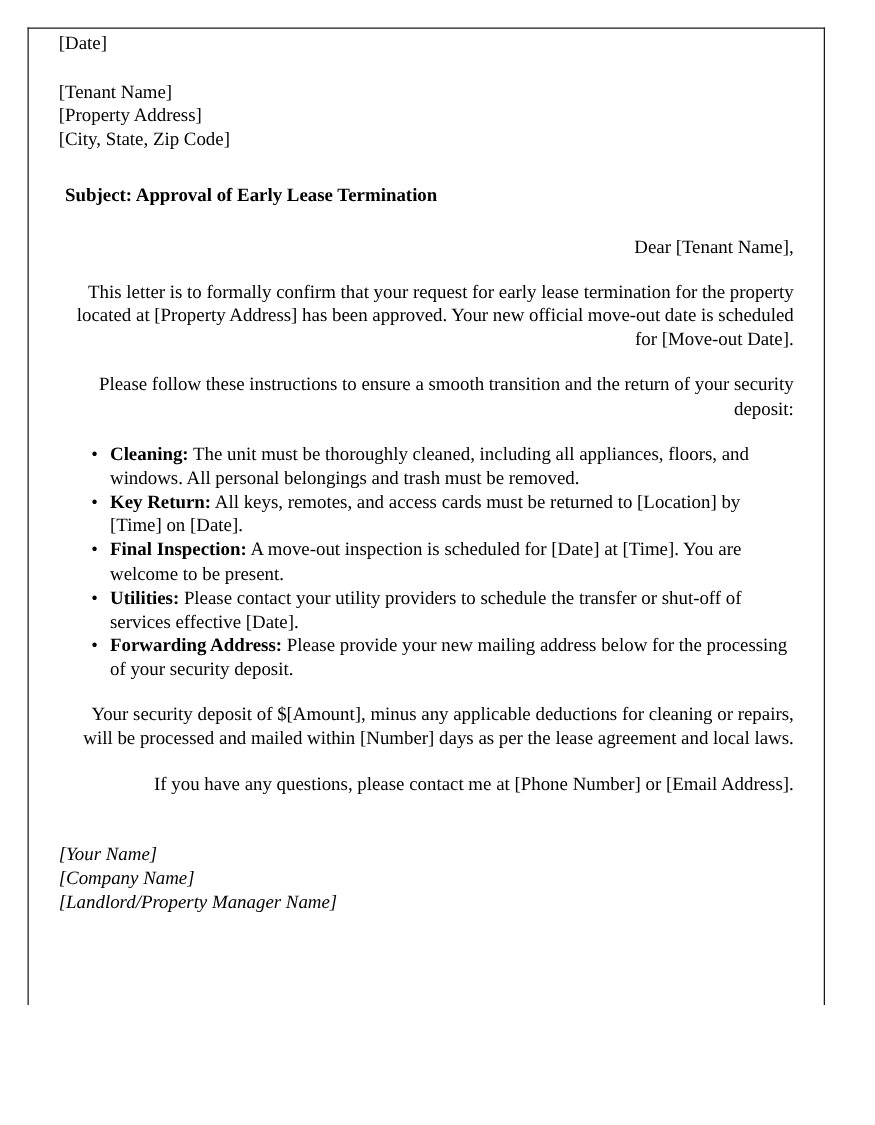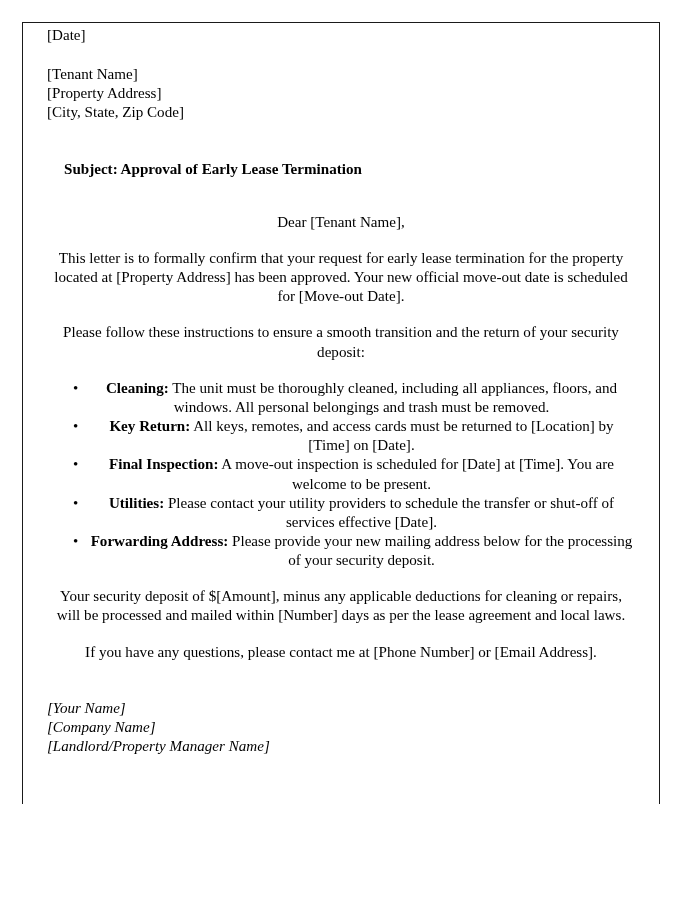--- a/index.html
+++ b/index.html
@@ -43,33 +43,32 @@
     margin: 0;
   }
 
   .gap-lg { height: 20px; }
   .gap-md { height: 17px; }
 
   .addr-line { margin: 0; }
 
   .subject {
     font-weight: bold;
-    margin: 17px;
+    margin: 5px;
   }
 
   .para {
     margin: 0;
-    text-align: center;
+    text-align: right;
   }
 
   ul.instructions {
     list-style: none;
     margin: 0;
     padding: 0;
-    text-align: center;
   }
   ul.instructions > li {
     position: relative;
     padding-left: 41px;
     margin: 0 0 0 0;
   }
   ul.instructions > li::before {
     content: "\2022";
     position: absolute;
     left: 26px;

